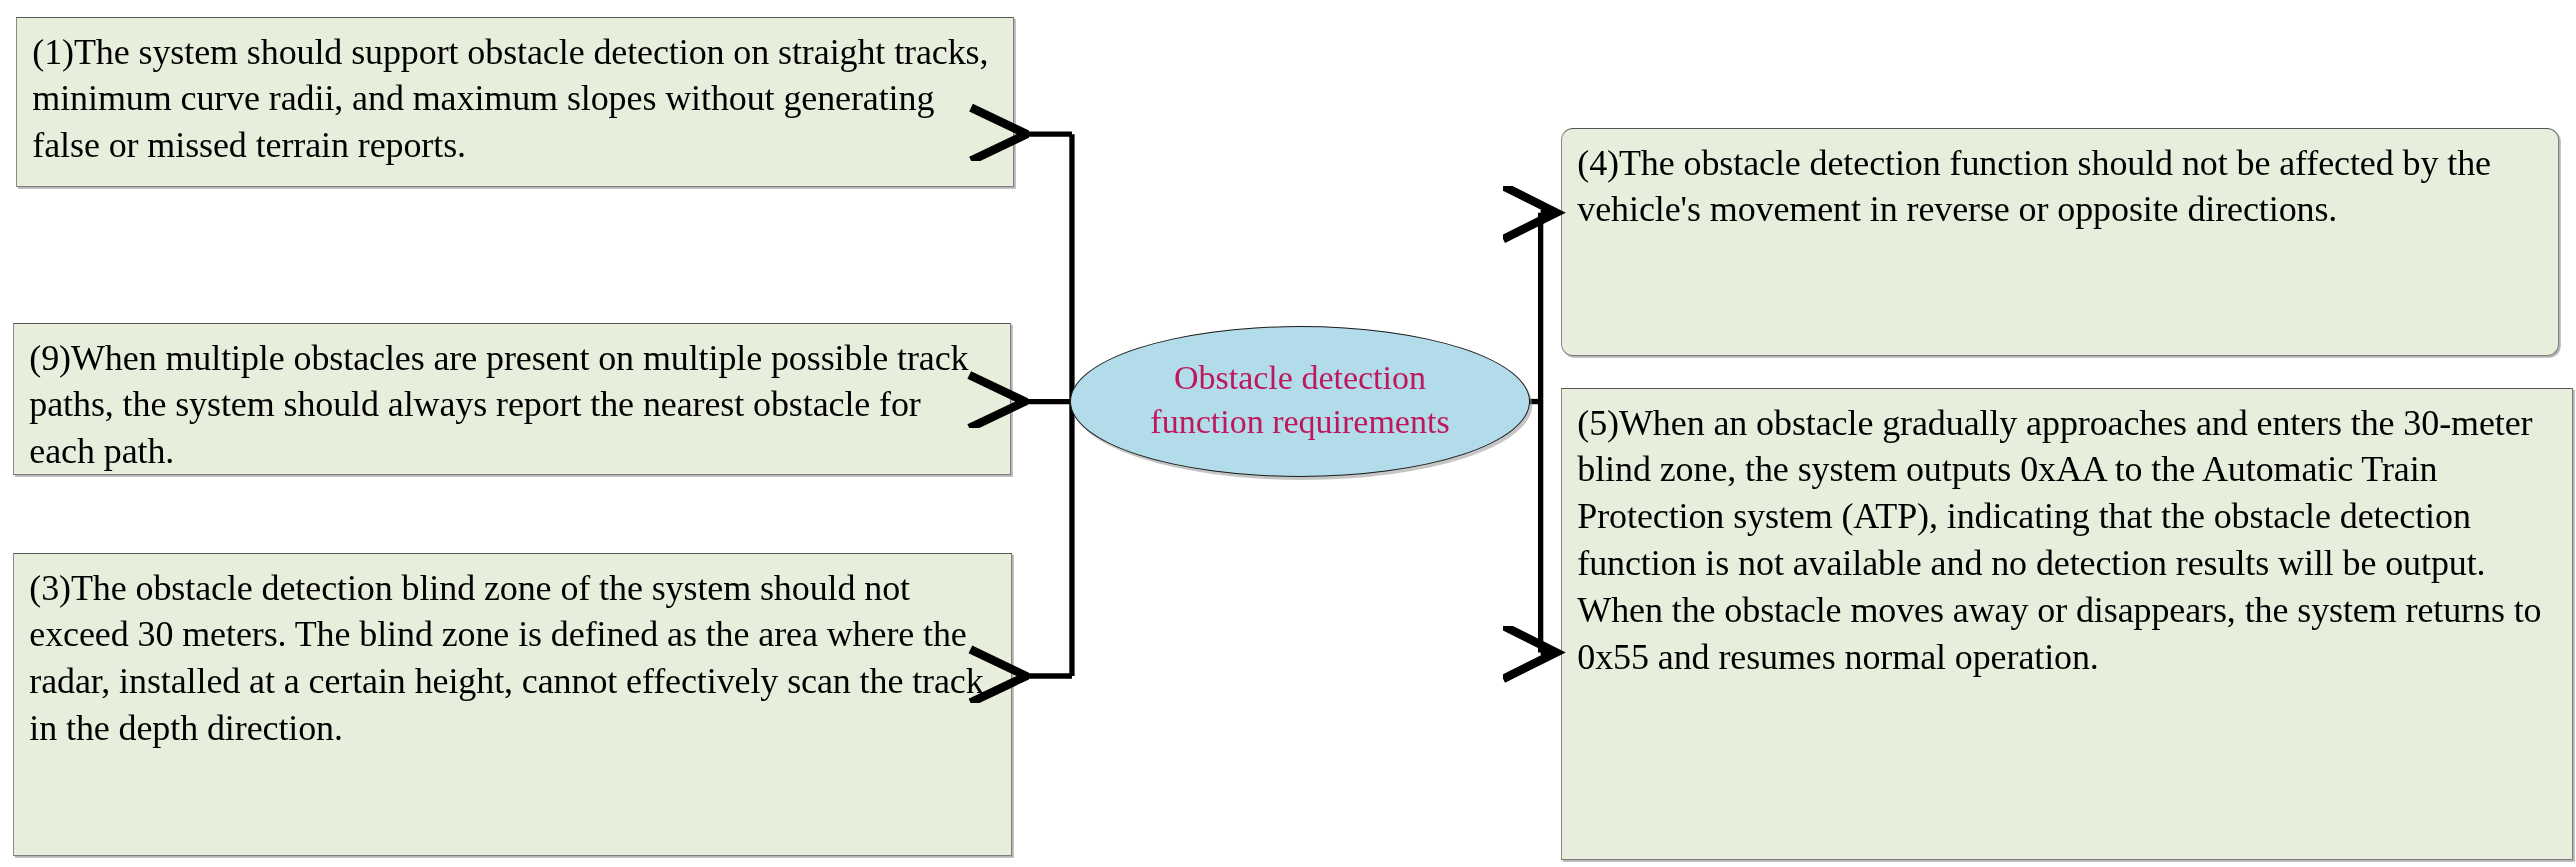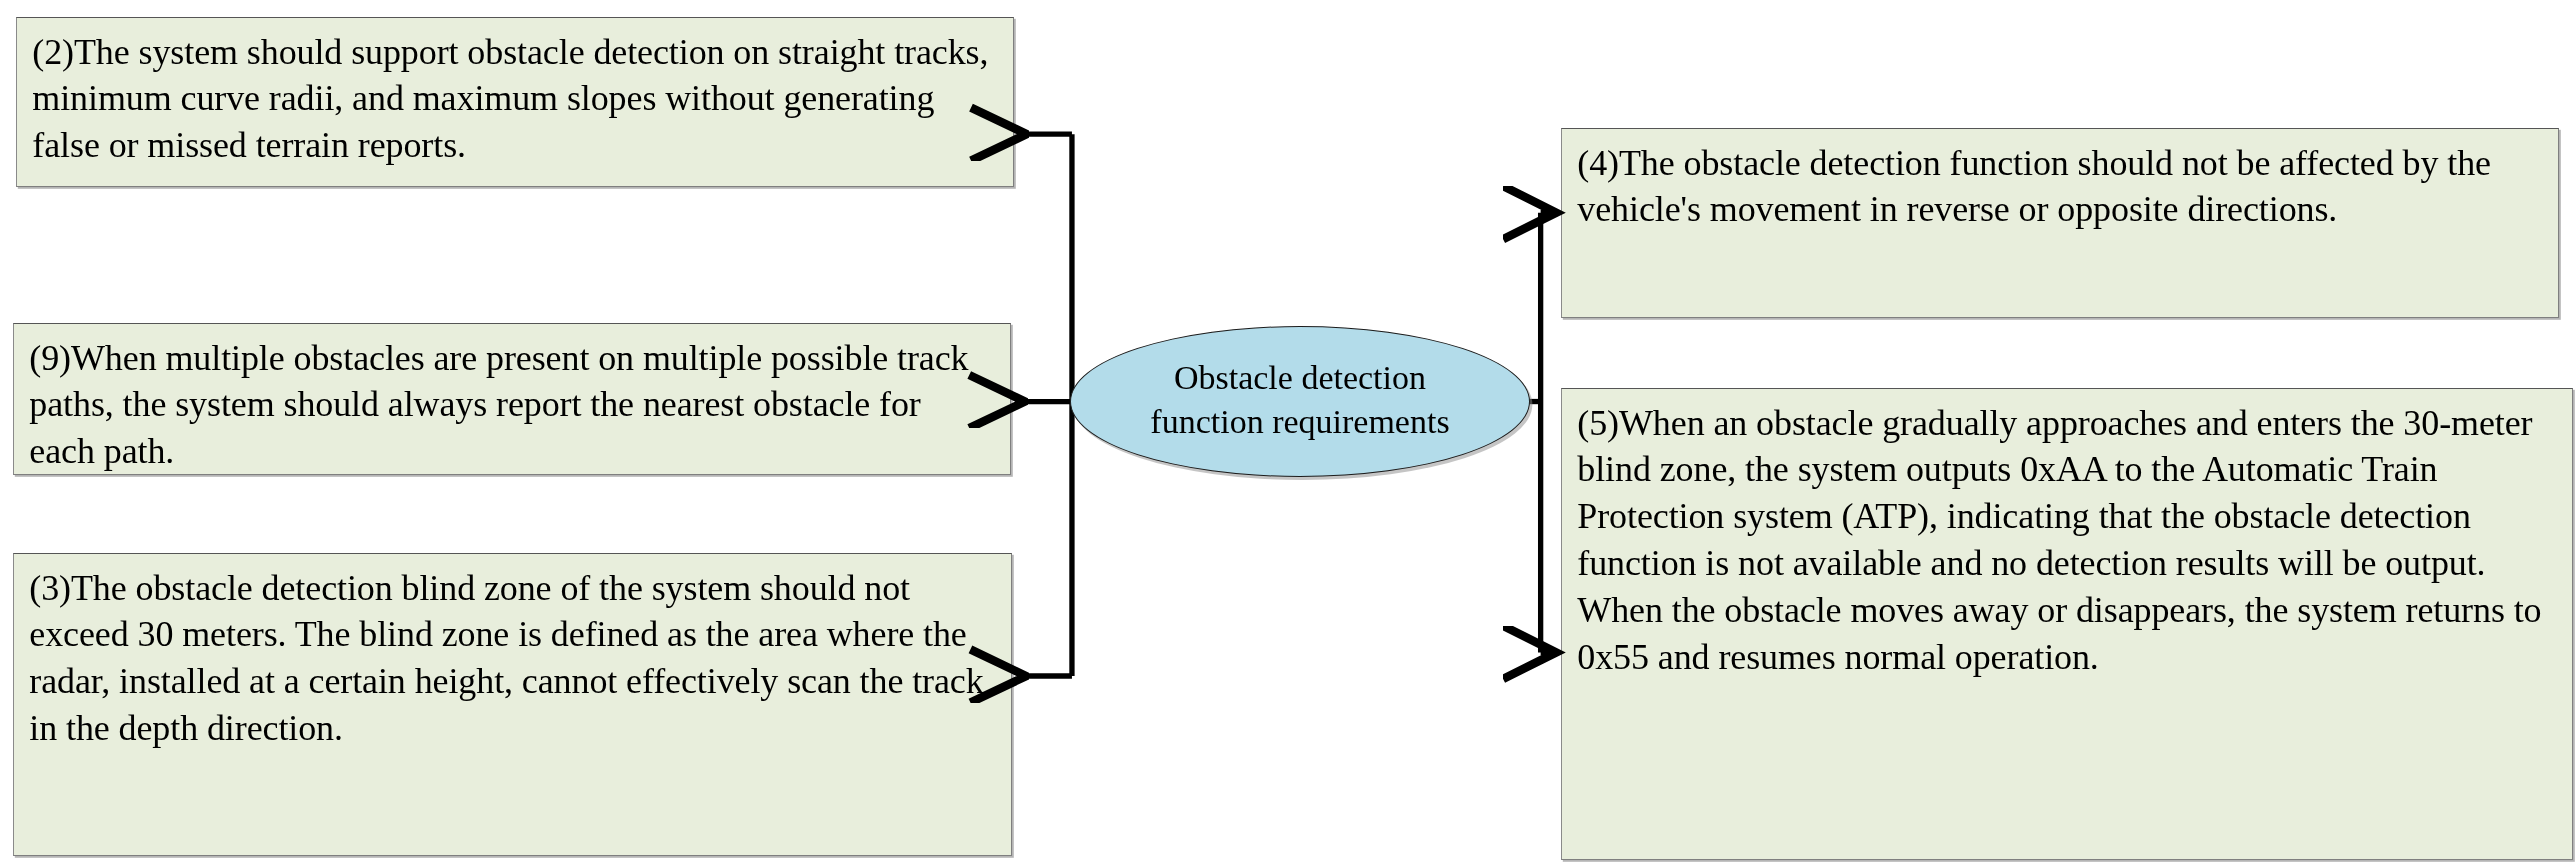--- a/index.html
+++ b/index.html
@@ -35,21 +35,21 @@
     letter-spacing: -0.1px;
   }
   .req-box .txt {
     display: block;
     white-space: pre-line;
   }
 
   #box1 { left: 16px;   top: 17px;   width: 998px; height: 170px; }
   #box2 { left: 13px;   top: 323px;  width: 998px; height: 152px; }
   #box3 { left: 13px;   top: 545px;  width: 999px; height: 303px; margin-top: 8px; }
-  #box4 { left: 1561px; top: 128px;  width: 998px; height: 190px; }
+  #box4 { left: 1561px; top: 128px;  width: 998px; height: 228px; border-radius: 12px; }
   #box5 { left: 1561px; top: 388px;  width: 1012px; height: 472px; }
 
   
   #ellipse {
     position: absolute;
     left: 1070px;
     top: 326px;
     width: 460px;
     height: 151px;
     box-sizing: border-box;
@@ -58,21 +58,21 @@
     border: 1.8px solid #1c1c1c;
     box-shadow: 2.4px 3px 0 0 rgba(140,140,140,0.5);
     display: flex;
     align-items: center;
     justify-content: center;
     z-index: 5;
   }
   #ellipse .ellipse-label {
     font-size: 34px;
     line-height: 1.30;
-    color: #000000;
+    color: #be185d;
     text-align: center;
     white-space: pre-line;
     padding-bottom: 3.5px;
   }
 
   
   .conn-svg {
     position: absolute;
     left: 0;
     top: 0;
@@ -128,21 +128,21 @@
     <g>
       <path d="M 2610,360 L 2632,360" fill="none" stroke="#000000" stroke-width="9" marker-end="url(#ah-right)"></path>
     </g>
 
     <g>
       <path d="M 2610,1105 L 2632,1105" fill="none" stroke="#000000" stroke-width="9" marker-end="url(#ah-right)"></path>
     </g>
   </svg>
 
   <div class="req-box" id="box1">
-    <span class="txt">(2)The system should support obstacle detection on straight tracks, minimum curve radii, and maximum slopes without generating false or missed terrain reports.</span>
+    <span class="txt">(1)The system should support obstacle detection on straight tracks, minimum curve radii, and maximum slopes without generating false or missed terrain reports.</span>
   </div>
 
   <div class="req-box" id="box2">
     <span class="txt">(9)When multiple obstacles are present on multiple possible track paths, the system should always report the nearest obstacle for each path.</span>
   </div>
 
   <div class="req-box" id="box3">
     <span class="txt">(3)The obstacle detection blind zone of the system should not exceed 30 meters. The blind zone is defined as the area where the radar, installed at a certain height, cannot effectively scan the track in the depth direction.</span>
   </div>
 

